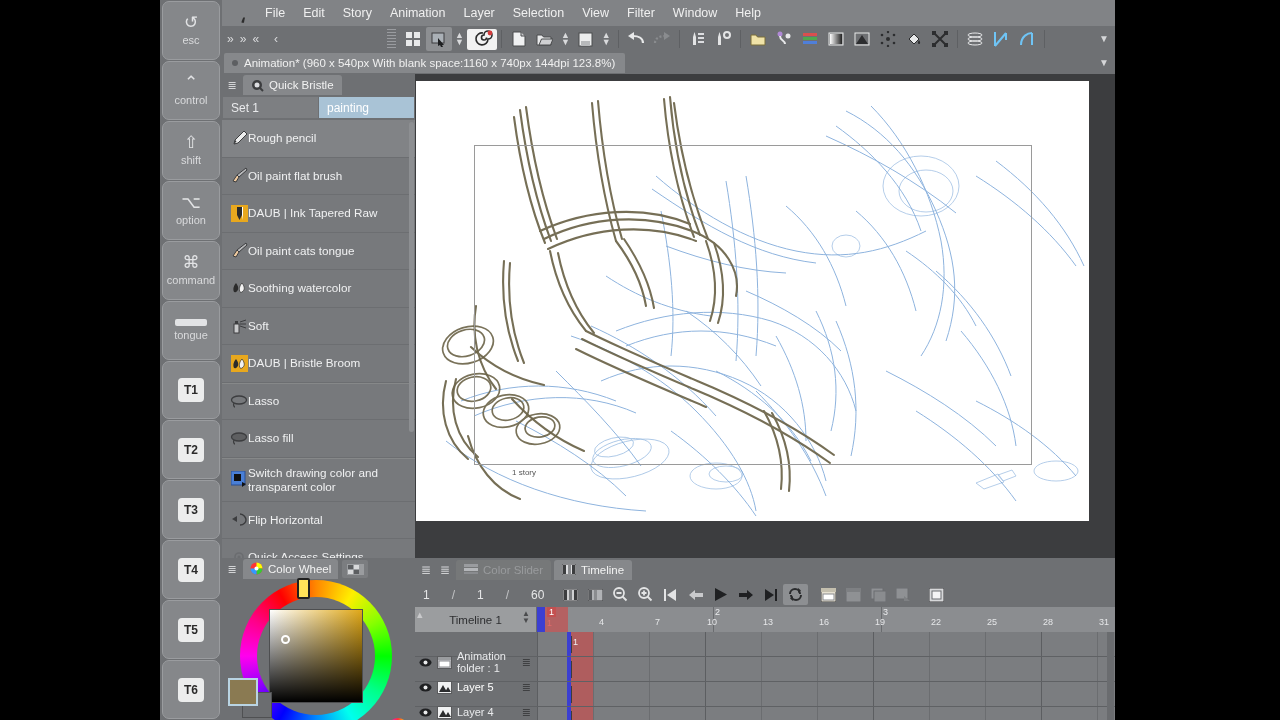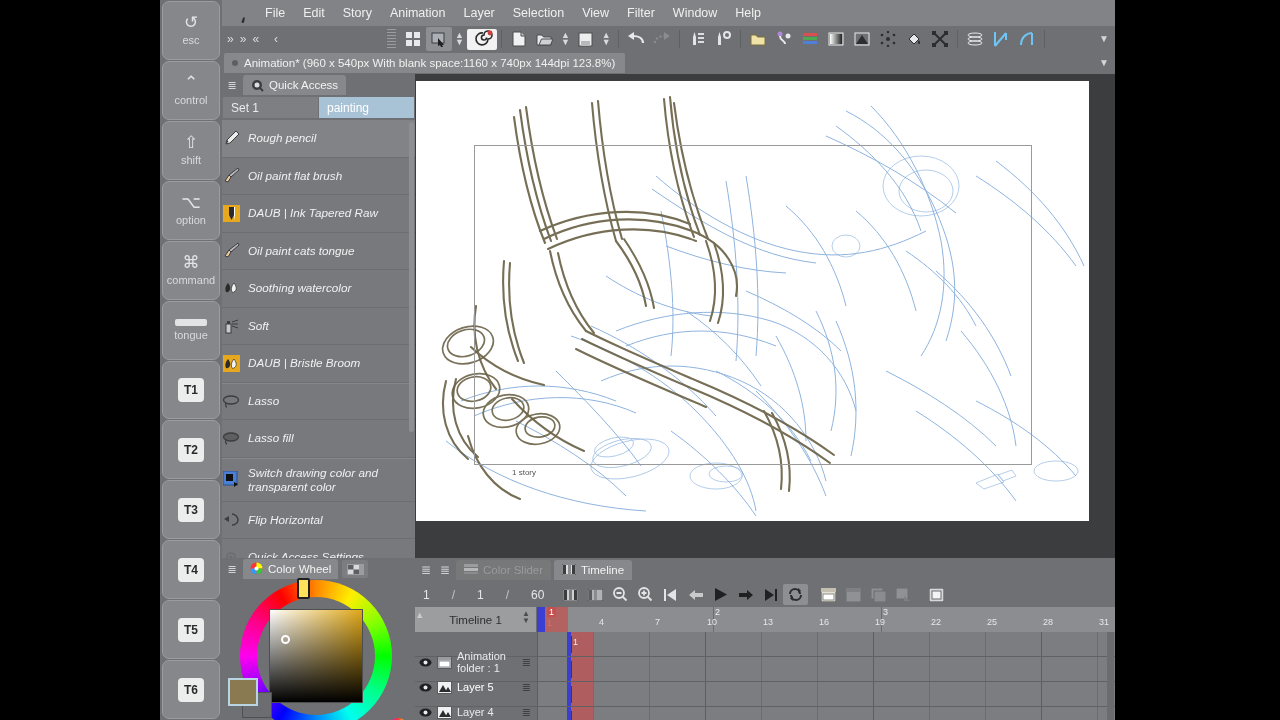--- a/index.html
+++ b/index.html
@@ -94,24 +94,23 @@
   }
   .pal-tab .ic { width: 13px; height: 13px; }
   .setrow { display: flex; height: 21px; margin: 1px 1px 2px 1px; gap: 1px; }
   .setbtn {
     flex: 1; background: #7d7f82; color: #e9eaec; font-size: 12px;
     display: flex; align-items: center; padding-left: 8px;
   }
   .setbtn.active { background: #a9c3d6; color: #fff; }
   .toollist { flex: 1; overflow: hidden; position: relative; background: #77797c; }
   .toolitem {
-    height: 37.5px; display: flex; align-items: center; gap: 8px;
-    color: #f0f1f2; font-size: 11.7px;
+    height: 37.5px; display: flex; align-items: center; gap: 0;
+    padding-left: 8px; color: #f0f1f2; font-size: 11.7px;
     border-bottom: 1px solid #6c6e71;
-    font-style: italic;
   }
   .toolitem.hi { background: #818386; }
   .toolitem.sep-top { border-top: 1px solid #868889; }
   .toolitem .ticon { width: 18px; height: 18px; flex: 0 0 18px; display:flex; align-items:center; justify-content:center; }
   .toolitem .tlabel2 { line-height: 1.18; }
   .toolitem.twoline { height: 44px; }
   .pal-scroll { position: absolute; right: 1px; top: 2px; width: 5px; height: 310px; background: #8d8f92; border-radius: 3px; }
 
   
   .canvasarea { flex: 1; background: #3c3d3f; position: relative; padding: 10px 17px 0 10px; }
@@ -459,21 +458,21 @@
         <div class="pal-tabrow">
           <span class="pal-menu-ic">≣</span>
           <div class="pal-tab">
             <span class="ic">
               <svg width="13" height="13" viewBox="0 0 13 13">
                   <circle cx="6" cy="6" r="5" fill="#3c3d3f"></circle>
                   <circle cx="6" cy="6" r="2.5" fill="#dcdde0"></circle>
                   <path d="M9 9l3 3" stroke="#3c3d3f" stroke-width="2"></path>
                 </svg>
             </span>
-            <span>Quick Access</span>
+            <span>Quick Bristle</span>
           </div>
         </div>
         <div class="setrow">
           <div class="setbtn">Set 1</div>
           <div class="setbtn active">painting</div>
         </div>
         <div class="toollist">
           <div class="toolitem hi">
             <span class="ticon">
               <svg width="17" height="17" viewBox="0 0 17 17">

